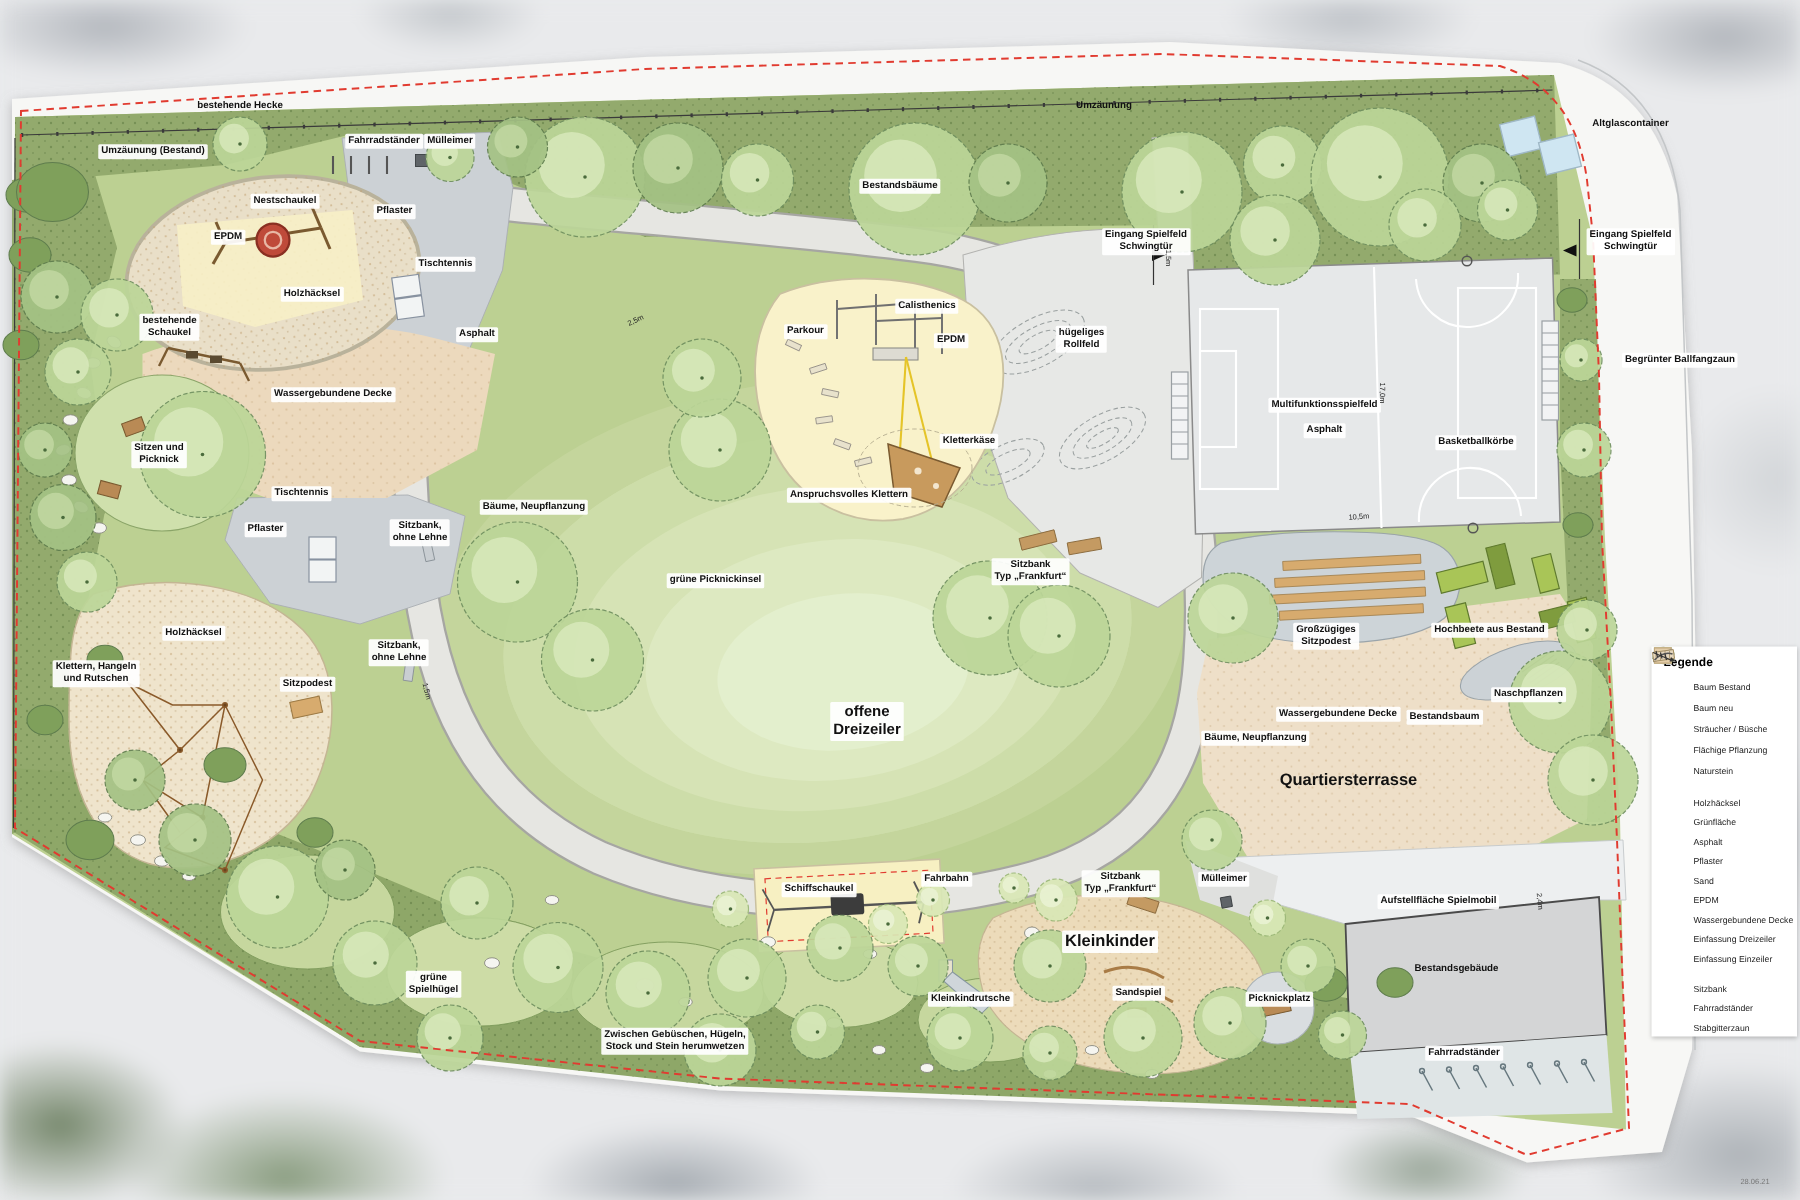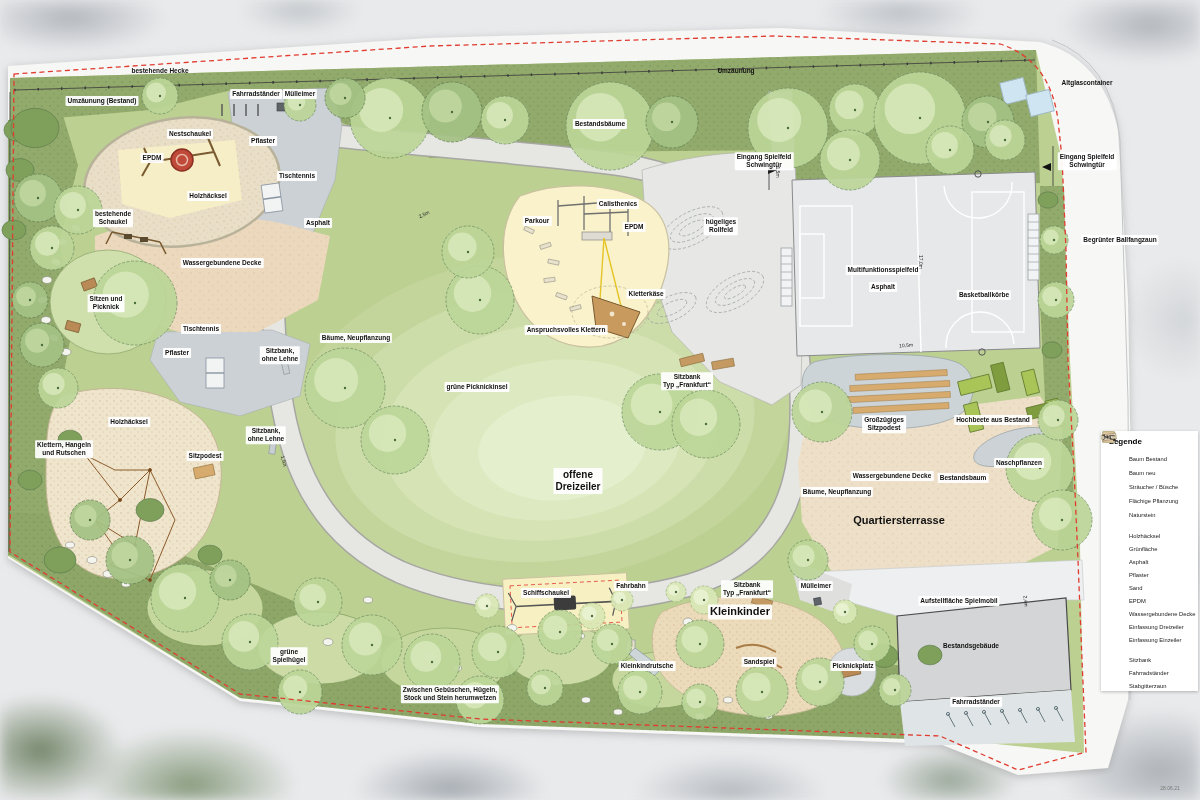--- a/index.html
+++ b/index.html
@@ -777,21 +777,21 @@
       <div class="plan-label" style="left: 963px; top: 478px;">Bestandsbaum</div>
       <div class="plan-label" style="left: 837px; top: 492px;">Bäume, Neupflanzung</div>
       <div class="plan-label nobg" style="left: 899px; top: 521px; font-size: 11px;">Quartiersterrasse</div>
       <div class="plan-label" style="left: 578px; top: 481px; font-size: 10px;">offene
 Dreizeiler</div>
       <div class="plan-label" style="left: 631px; top: 586px;">Fahrbahn</div>
       <div class="plan-label" style="left: 546px; top: 593px;">Schiffschaukel</div>
       <div class="plan-label" style="left: 747px; top: 589px;">Sitzbank
 Typ „Frankfurt“</div>
       <div class="plan-label" style="left: 816px; top: 586px;">Mülleimer</div>
-      <div class="plan-label" style="left: 740px; top: 612px; font-size: 11px;">Kleinkinder</div>
+      <div class="plan-label" style="left: 740px; top: 628px; font-size: 11px;">Kleinkinder</div>
       <div class="plan-label" style="left: 647px; top: 666px;">Kleinkindrutsche</div>
       <div class="plan-label" style="left: 759px; top: 662px;">Sandspiel</div>
       <div class="plan-label" style="left: 853px; top: 666px;">Picknickplatz</div>
       <div class="plan-label" style="left: 959px; top: 601px;">Aufstellfläche Spielmobil</div>
       <div class="plan-label nobg" style="left: 971px; top: 646px;">Bestandsgebäude</div>
       <div class="plan-label" style="left: 976px; top: 702px;">Fahrradständer</div>
       <div class="plan-label" style="left: 289px; top: 656px;">grüne
 Spielhügel</div>
       <div class="plan-label" style="left: 450px; top: 694px;">Zwischen Gebüschen, Hügeln,
 Stock und Stein herumwetzen</div>

